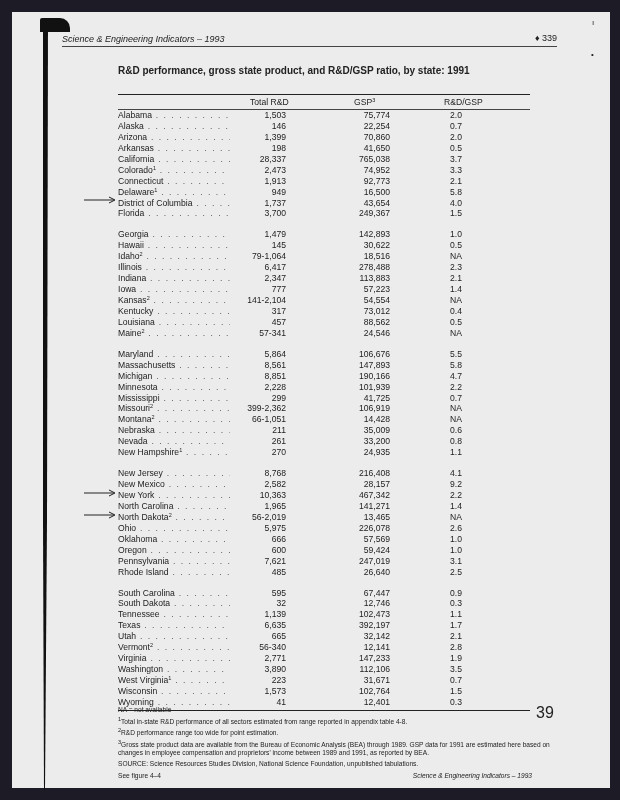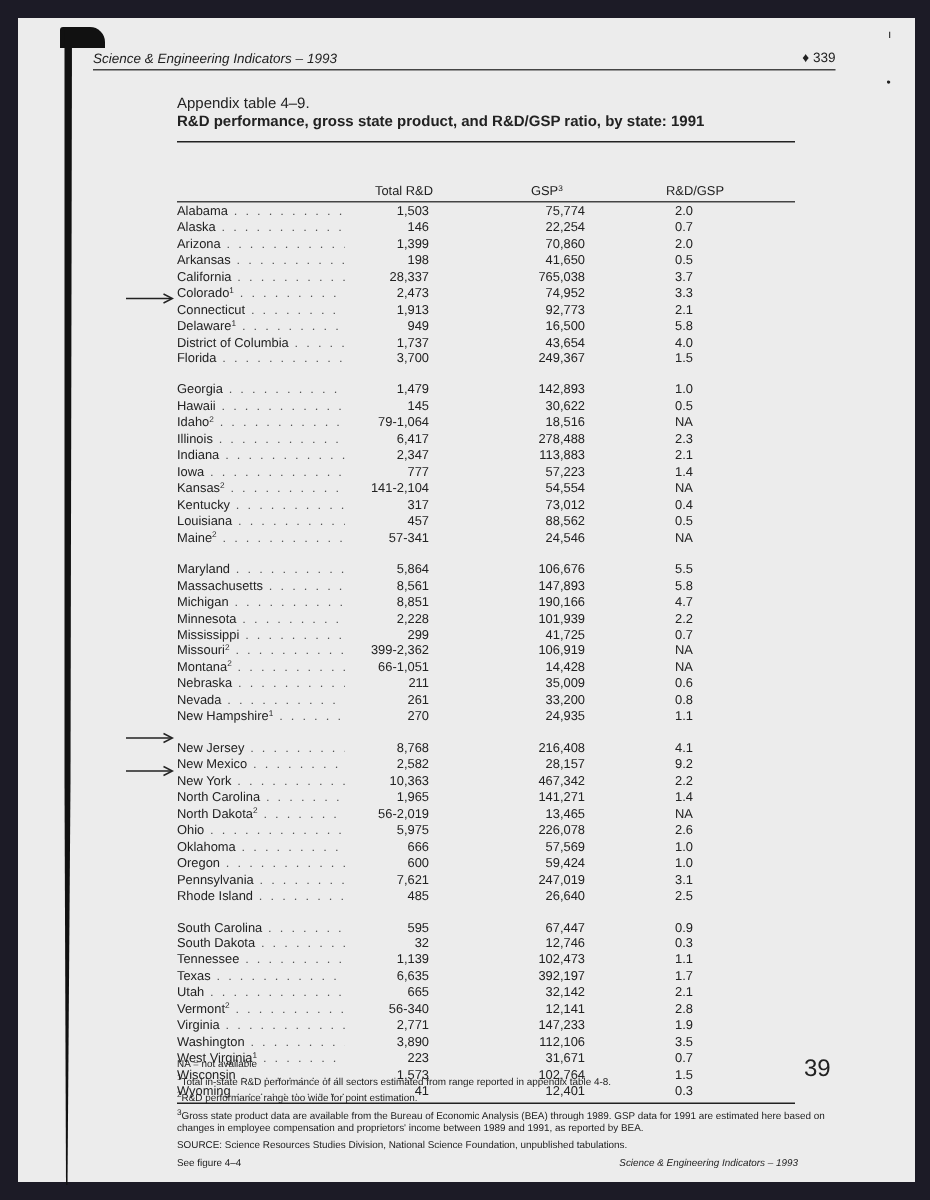--- a/index.html
+++ b/index.html
@@ -36,21 +36,21 @@
   .caption { position: absolute; left: 118px; top: 64px; font-size: 10px; }
   .caption .label { display:block; }
   .caption .title { display:block; font-weight: bold; font-size: 10px; margin-top: 1px; }
 
   .tbl {
     position: absolute; left: 118px; top: 94px; width: 412px;
     font-size: 8.6px;
   }
   .rule-thick { border-top: 1.6px solid #222; }
   .rule-thin { border-top: 1px solid #444; }
-  .hdr { position: relative; height: 14px; margin-top: 25px; }
+  .hdr { position: relative; height: 14px; }
   .hdr span { position: absolute; top: 2px; }
   .units { position: relative; height: 12px; }
   .units span { position: absolute; top: 1px; }
   .row { position: relative; height: 10.95px; line-height: 10.95px; white-space: nowrap; }
   .row .name { position: absolute; left: 0; width: 112px; overflow: hidden; }
   .row .name .dots { color: #555; letter-spacing: 1.5px; }
   .row .rd { position: absolute; right: 244px; text-align: right; }
   .row .gsp { position: absolute; right: 140px; text-align: right; }
   .row .ratio { position: absolute; left: 332px; }
   .gap { height: 10px; }
@@ -74,21 +74,20 @@
 </svg>
 <span class="mark-tr">ı</span>
 <span class="mark-tr2">•</span>
 
 <div class="running-head">
   <span class="title">Science &amp; Engineering Indicators – 1993</span>
   <span class="pgno">♦ 339</span>
 </div>
 
 <div class="caption">
-  <span class="label">Appendix table 4–9.</span>
   <span class="title">R&amp;D performance, gross state product, and R&amp;D/GSP ratio, by state: 1991</span>
 </div>
 
 <div class="tbl">
   <div class="rule-thick"></div>
   <div class="hdr">
     <span style="left:132px">Total R&amp;D</span>
     <span style="left:236px"><span style="position:static">GSP</span><sup style="position:static">3</sup></span>
     <span style="left:326px">R&amp;D/GSP</span>
   </div>

